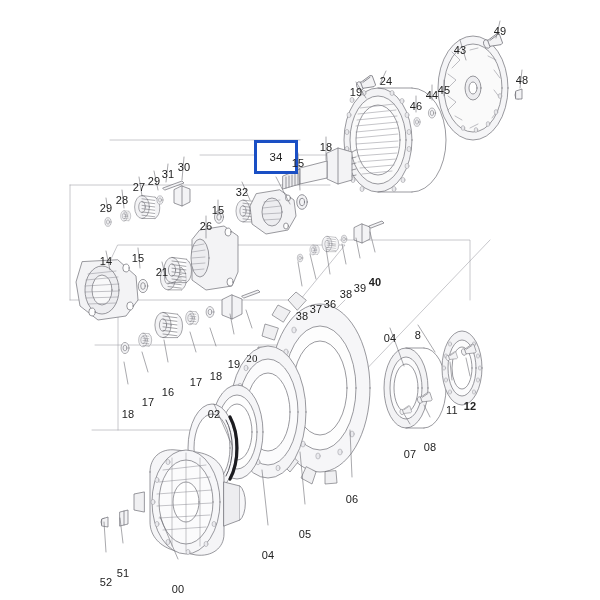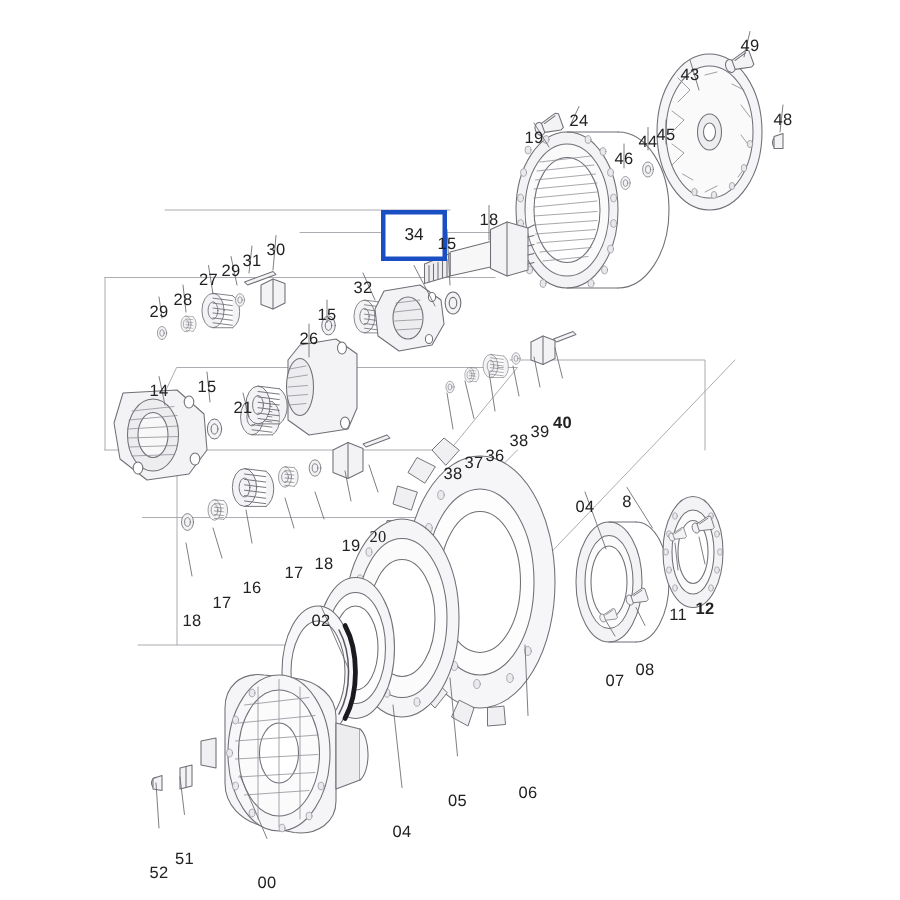--- a/index.html
+++ b/index.html
@@ -480,21 +480,21 @@
   <div id="hl" style="left: 254px; top: 140px; width: 44px; height: 34px; border: 3px solid rgb(26, 79, 196); background: rgb(255, 255, 255);">
     <span class="hlnum">34</span>
   </div>
 
   <div id="labels">
       <div class="lbl" style="left: 178px; top: 569px; color: rgb(34, 34, 34);">00</div>
       <div class="lbl" style="left: 214px; top: 394px; color: rgb(34, 34, 34);">02</div>
       <div class="lbl" style="left: 268px; top: 535px; color: rgb(34, 34, 34);">04</div>
       <div class="lbl" style="left: 390px; top: 318px; color: rgb(34, 34, 34);">04</div>
       <div class="lbl" style="left: 305px; top: 514px; color: rgb(34, 34, 34); text-align: center;">05</div>
-      <div class="lbl" style="left: 352px; top: 509px; color: rgb(34, 34, 34);">06</div>
+      <div class="lbl" style="left: 352px; top: 479px; color: rgb(34, 34, 34);">06</div>
       <div class="lbl" style="left: 410px; top: 434px; color: rgb(34, 34, 34); text-align: right;">07</div>
       <div class="lbl" style="left: 430px; top: 427px; color: rgb(34, 34, 34);">08</div>
       <div class="lbl" style="left: 418px; top: 315px; color: rgb(34, 34, 34);">8</div>
       <div class="lbl" style="left: 452px; top: 390px; color: rgb(34, 34, 34);">11</div>
       <div class="lbl" style="left: 470px; top: 386px; color: rgb(34, 34, 34); font-weight: bold;">12</div>
       <div class="lbl" style="left: 106px; top: 241px; color: rgb(34, 34, 34);">14</div>
       <div class="lbl" style="left: 138px; top: 238px; color: rgb(34, 34, 34);">15</div>
       <div class="lbl" style="left: 218px; top: 190px; color: rgb(34, 34, 34);">15</div>
       <div class="lbl" style="left: 298px; top: 143px; color: rgb(34, 34, 34);">15</div>
       <div class="lbl" style="left: 168px; top: 372px; color: rgb(34, 34, 34);">16</div>

